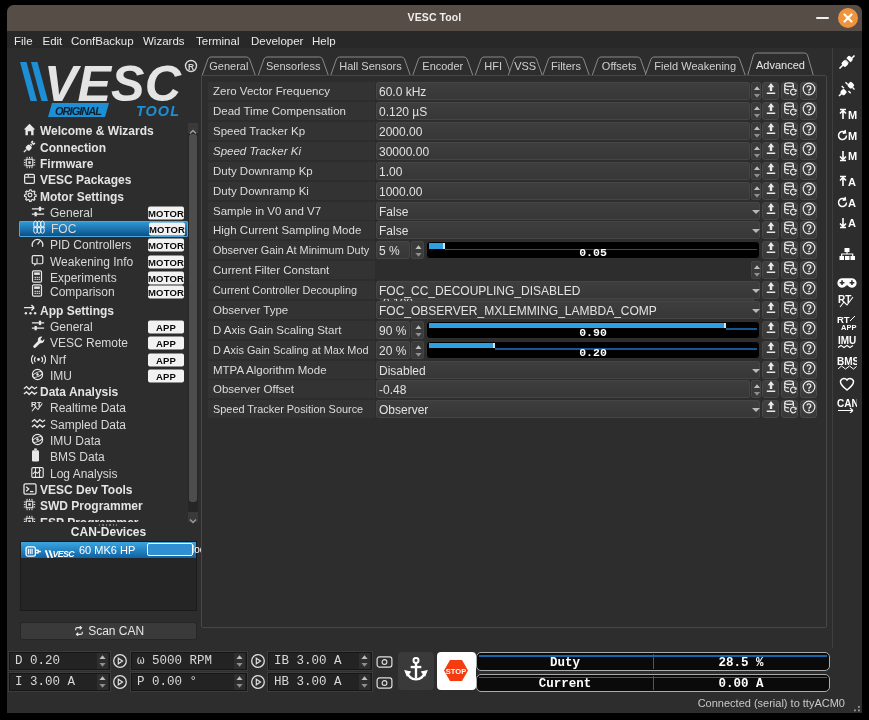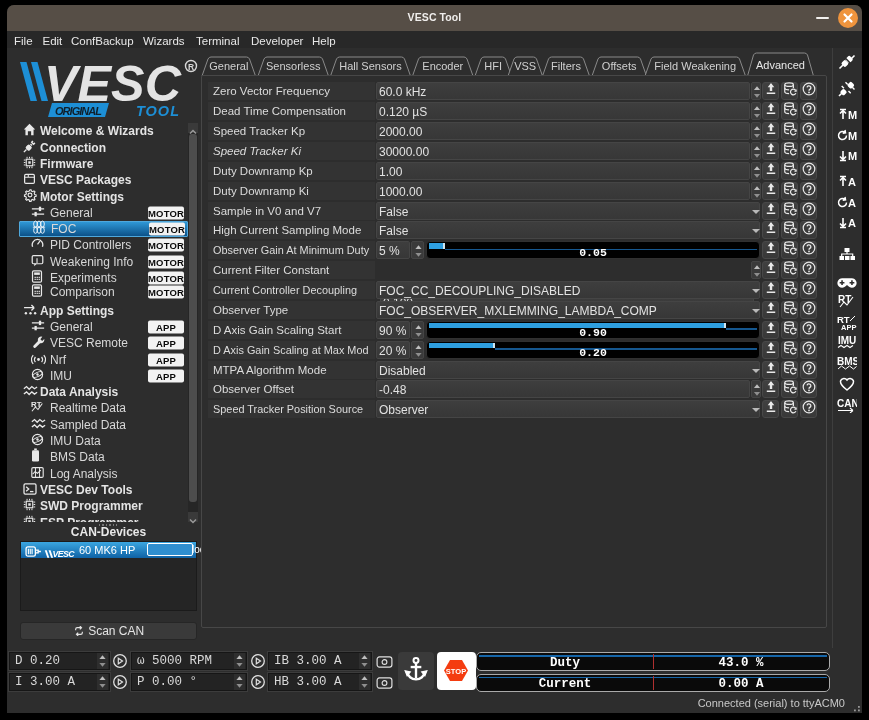--- a/index.html
+++ b/index.html
@@ -929,21 +929,21 @@
 <div class="abs" style="left:430px;top:647px;width:39px;height:38px;background:#ffffff;border-radius:4px;">
       <div style="position:absolute;left:6px;top:7px"><svg width="26" height="23" viewBox="0 0 26 23">
           <path d="M7 1 h12 L25 11.5 L19 22 H7 L1 11.5 Z" fill="#f43c10"></path>
           <text x="13" y="14.8" text-anchor="middle" font-size="7.5" font-weight="bold" fill="#fff">STOP</text>
         </svg></div>
     </div>
 <div class="dbar" style="top:647px">
       <div class="bl"></div>
       <div class="rl"></div>
       <span style="left:0">Duty</span>
-      <span style="left:50%">43.0 %</span>
+      <span style="left:50%">28.5 %</span>
     </div>
 <div class="dbar" style="top:668.5px">
       <div class="bl"></div>
       <div class="rl"></div>
       <span style="left:0">Current</span>
       <span style="left:50%">0.00 A</span>
     </div>
 <div class="abs" id="statusbar"></div>
 <div class="abs" style="left:0;top:692px;width:838px;height:14px;text-align:right;font-size:11px;color:#c8c8c8;">Connected (serial) to ttyACM0</div>
 <div class="abs" style="left:842px;top:698px;width:12px;height:11px;"><svg width="12" height="11">

